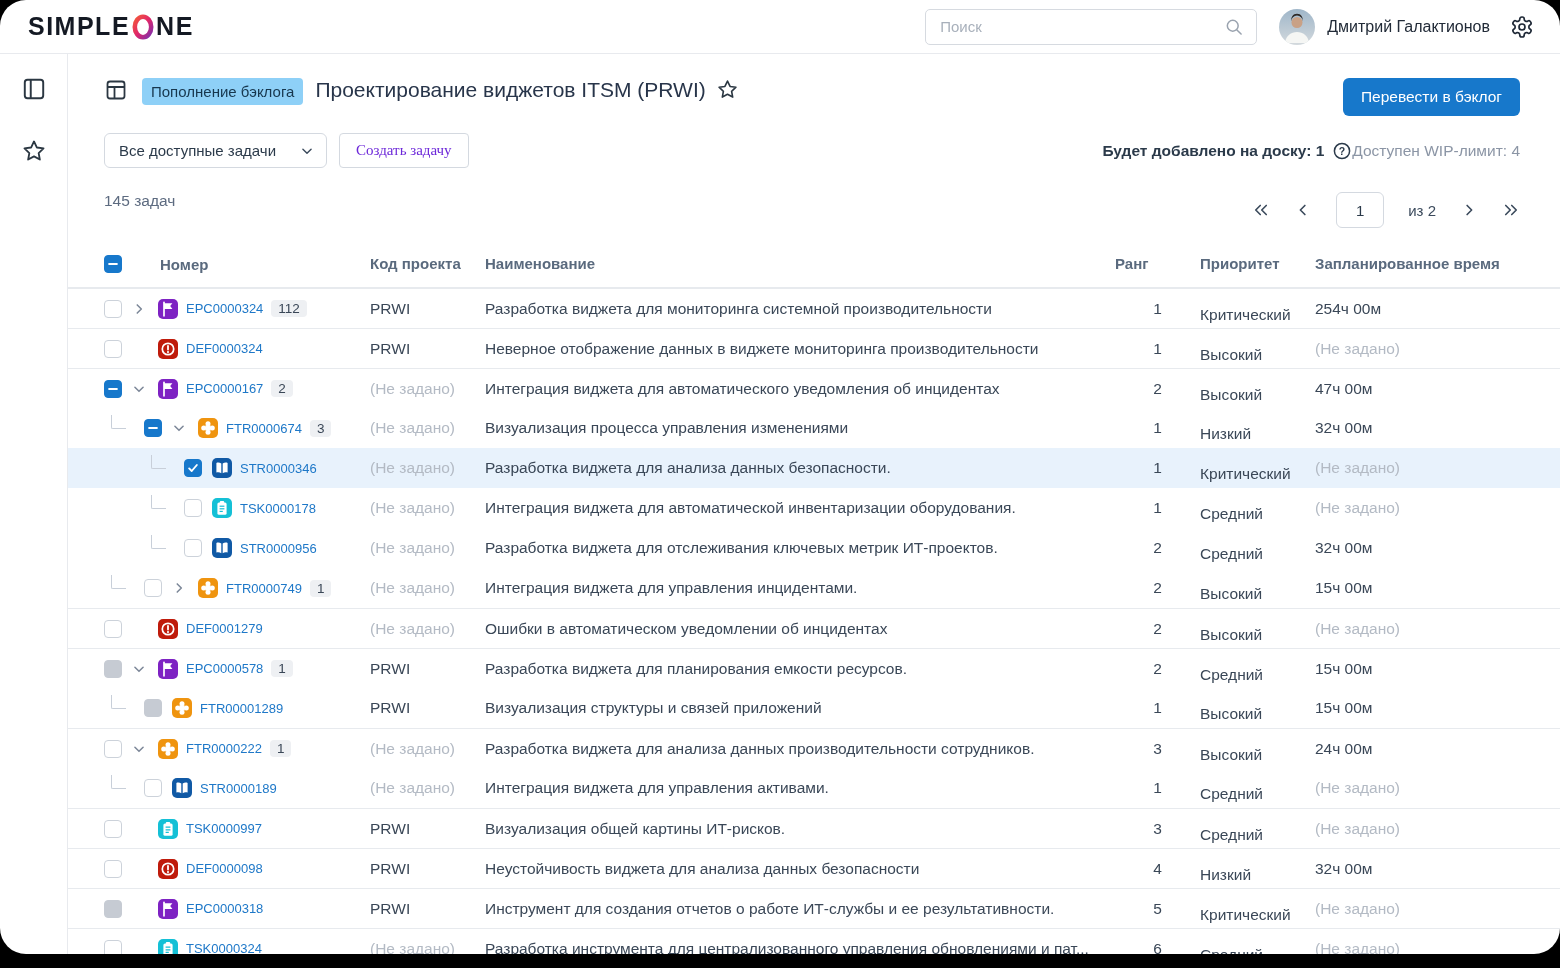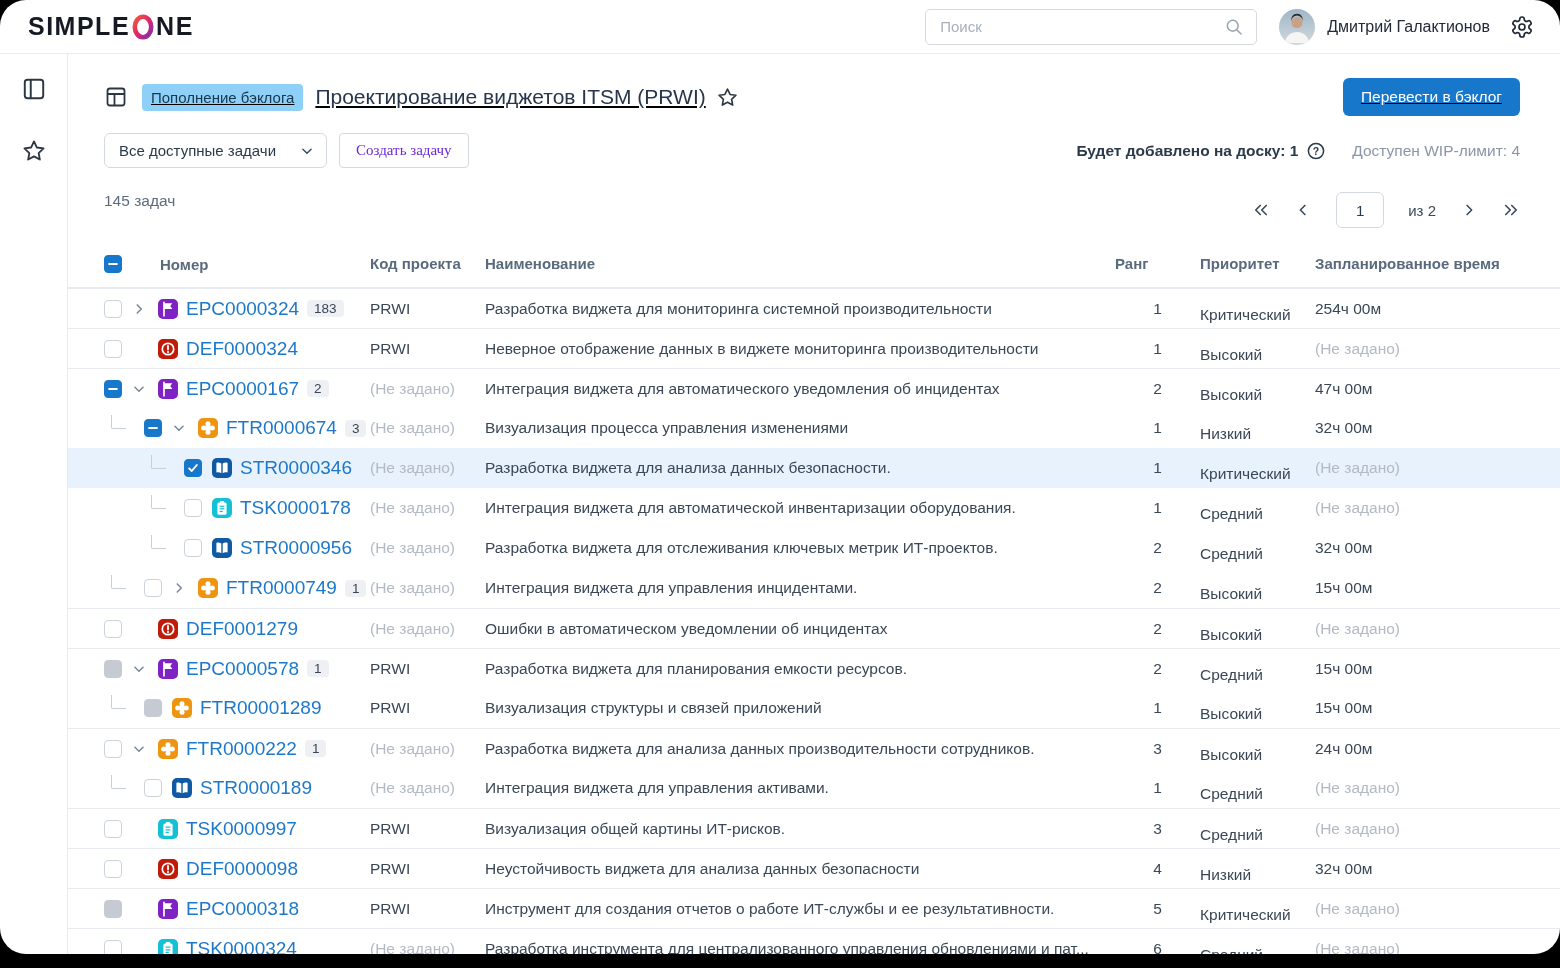--- a/index.html
+++ b/index.html
@@ -34,21 +34,21 @@
   .gear{margin-left:20px;display:flex;align-items:center;}
   
   .shell{flex:1;display:flex;min-height:0;}
   .sidebar{
     width:68px;flex:0 0 68px;border-right:1px solid #e8eaee;box-sizing:border-box;
     display:flex;flex-direction:column;align-items:center;padding-top:22px;gap:36px;
   }
   .sidebar .sic{color:#2b3742;cursor:pointer;display:flex;}
   .main{flex:1;min-width:0;display:flex;flex-direction:column;}
   
-  .titlebar{display:flex;align-items:center;padding:24px 40px 0 36px;text-decoration:underline;}
+  .titlebar{display:flex;align-items:flex-start;padding:24px 40px 0 36px;}
   .board-icon{display:flex;color:#2b3742;margin-right:14px;}
   .hbadge{background:#8ed0f7;color:#17374e;font-size:15px;padding:5px 9px;border-radius:4px;white-space:nowrap;}
   .page-title{font-size:21px;color:#28354a;font-weight:400;margin:0 10px 0 12px;white-space:nowrap;}
   .fav-star{display:flex;color:#2b3742;cursor:pointer;}
   .primary-btn{
     margin-left:auto;background:#1778cb;color:#fff;font-size:15.5px;border:none;border-radius:6px;
     padding:10px 18px;cursor:pointer;font-family:inherit;
   }
   
   .controls{display:flex;align-items:center;padding:17px 40px 0 36px;}
@@ -56,21 +56,21 @@
     display:flex;align-items:center;gap:24px;border:1px solid #d4d9e0;border-radius:6px;
     padding:8px 12px 8px 14px;font-size:15px;color:#2b3a4a;background:#fff;cursor:pointer;
   }
   .ghost-btn{
     margin-left:12px;border:1px solid #d4d9e0;border-radius:4px;background:#fff;
     padding:8px 16px;font-size:15px;color:#6d28d9;cursor:pointer;font-family:Liberation Serif, serif;
   }
   .board-info{margin-left:auto;display:flex;align-items:center;font-size:15.5px;}
   .board-info .add-info{font-weight:700;color:#2b3a4a;}
   .qicon{display:flex;margin-left:8px;cursor:pointer;}
-  .wip{margin-left:26px;color:#8b95a5;}
+  .wip{color:#8b95a5;}
   
   .countbar{display:flex;padding:24px 40px 0 36px;}
   .task-count{font-size:15.5px;color:#5d6b80;}
   .pager{margin-left:auto;display:flex;align-items:center;gap:24px;color:#3b4a5c;}
   .pager .pic{display:flex;cursor:pointer;}
   .page-box{
     width:46px;height:34px;border:1px solid #d4d9e0;border-radius:6px;display:flex;
     align-items:center;justify-content:center;font-size:15px;color:#2b3a4a;
   }
   .of-label{font-size:15px;color:#3b4a5c;}
@@ -106,21 +106,21 @@
     flex:none;width:18px;height:18px;border:1.5px solid #ccd2da;border-radius:4px;background:#fff;
     display:flex;align-items:center;justify-content:center;margin-right:10px;box-sizing:border-box;cursor:pointer;
   }
   .cb.checked,.cb.indeterminate{background:#1778cb;border-color:#1778cb;}
   .cb.disabled{background:#c6cbd3;border-color:#c6cbd3;cursor:default;}
   .chev{flex:none;width:26px;display:flex;align-items:center;cursor:pointer;}
   .ticon{
     flex:none;width:20px;height:20px;border-radius:5px;display:flex;align-items:center;
     justify-content:center;margin-right:8px;
   }
-  .tlink{color:#1e78c8;text-decoration:none;font-size:19px;white-space:nowrap;cursor:pointer;}
+  .tlink{color:#1e78c8;text-decoration:none;font-size:13px;white-space:nowrap;cursor:pointer;}
   .cnt{
     margin-left:8px;background:#eef0f3;border-radius:4px;padding:1px 7px;
     font-size:13.5px;color:#3a4757;white-space:nowrap;
   }
 </style>
 </head>
 <body>
 
 <div class="window">
 
@@ -281,21 +281,21 @@
                     <polyline points="9 5 16 12 9 19"></polyline>
                   </svg>
                 </span>
                 <span class="ticon" style="background:#7e22c3;color:#7e22c3">
                   <svg width="20" height="20" viewBox="0 0 20 20">
                     <path d="M6 3.4v13.4" stroke="#fff" stroke-width="1.7" stroke-linecap="round"></path>
                     <path d="M6 4.2h8.4l-2.2 2.9 2.2 2.9H6z" fill="#fff"></path>
                   </svg>
                 </span>
                 <a class="tlink">EPC0000324</a>
-                <span class="cnt">183</span>
+                <span class="cnt">112</span>
               </div>
               <div class="cell cproj">PRWI</div>
               <div class="cell cname">Разработка виджета для мониторинга системной производительности</div>
               <div class="cell crank">1</div>
               <div class="cell cprio">Критический</div>
               <div class="cell ctime">254ч 00м</div>
             </div>
             <div class="trow gstart">
               <div class="cell cnum">
                 <span class="indent" style="width:0px"></span>

